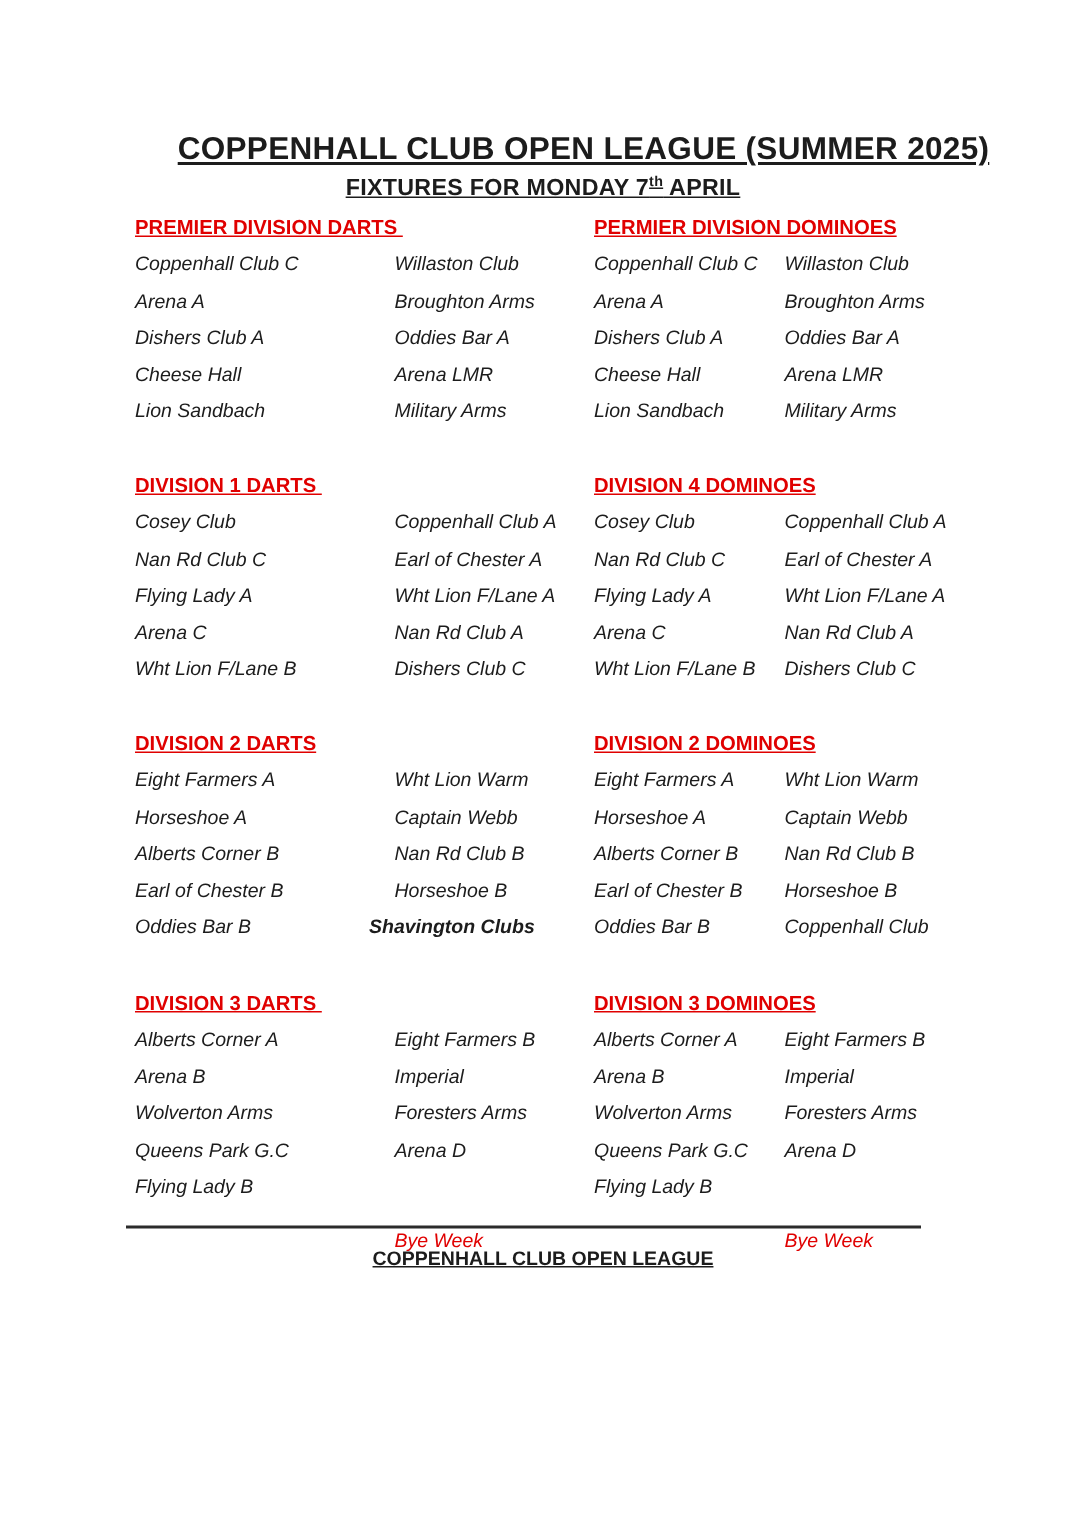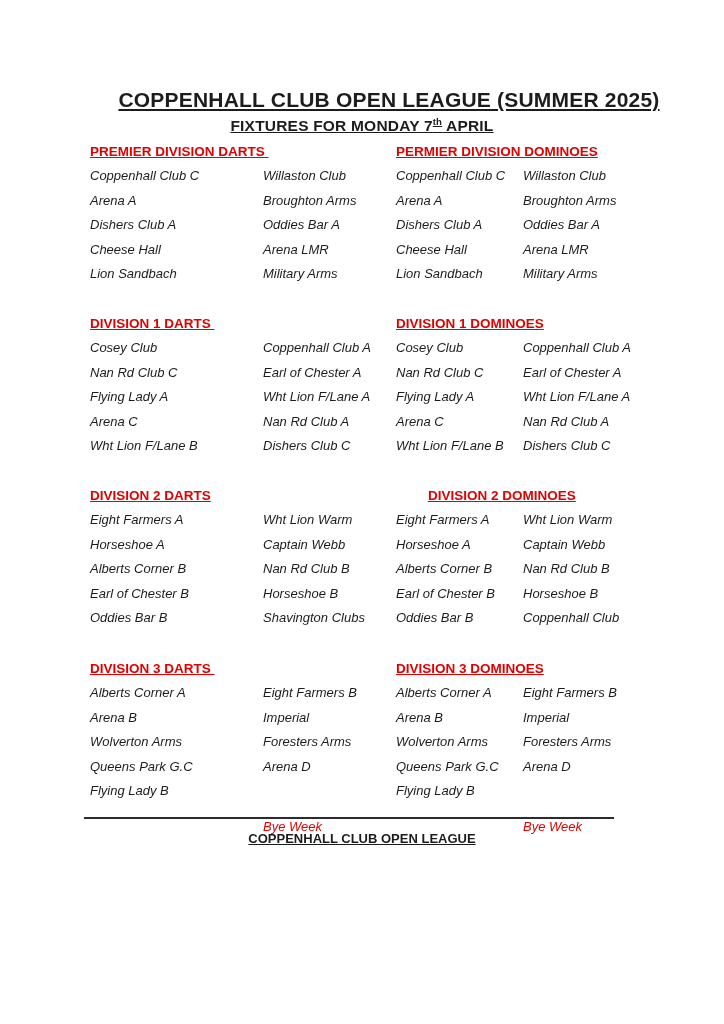--- a/index.html
+++ b/index.html
@@ -92,21 +92,21 @@
         <div class="team" style="left: 173px; top: 97.5px;">Arena LMR</div>
         <div class="team" style="left: 306px; top: 97.5px;">Cheese Hall</div>
         <div class="team" style="left: 433px; top: 97.5px;">Arena LMR</div>
         <div class="team" style="left: 0px; top: 122px;">Lion Sandbach</div>
         <div class="team" style="left: 173px; top: 122px;">Military Arms</div>
         <div class="team" style="left: 306px; top: 122px;">Lion Sandbach</div>
         <div class="team" style="left: 433px; top: 122px;">Military Arms</div>
       </div>
       <div class="section" style="top: 316px;">
         <div class="sec-header" style="left: 0px; top: 0px;">DIVISION 1 DARTS&nbsp;</div>
-        <div class="sec-header" style="left: 306px; top: 0px;">DIVISION 1 DOMINOES</div>
+        <div class="sec-header" style="left: 306px; top: 0px;">DIVISION 4 DOMINOES</div>
         <div class="team" style="left: 0px; top: 24px;">Cosey Club</div>
         <div class="team" style="left: 173px; top: 24px;">Coppenhall Club A</div>
         <div class="team" style="left: 306px; top: 24px;">Cosey Club</div>
         <div class="team" style="left: 433px; top: 24px;">Coppenhall Club A</div>
         <div class="team" style="left: 0px; top: 48.5px;">Nan Rd Club C</div>
         <div class="team" style="left: 173px; top: 48.5px;">Earl of Chester A</div>
         <div class="team" style="left: 306px; top: 48.5px;">Nan Rd Club C</div>
         <div class="team" style="left: 433px; top: 48.5px;">Earl of Chester A</div>
         <div class="team" style="left: 0px; top: 73px;">Flying Lady A</div>
         <div class="team" style="left: 173px; top: 73px;">Wht Lion F/Lane A</div>
@@ -116,39 +116,39 @@
         <div class="team" style="left: 173px; top: 97.5px;">Nan Rd Club A</div>
         <div class="team" style="left: 306px; top: 97.5px;">Arena C</div>
         <div class="team" style="left: 433px; top: 97.5px;">Nan Rd Club A</div>
         <div class="team" style="left: 0px; top: 122px;">Wht Lion F/Lane B</div>
         <div class="team" style="left: 173px; top: 122px;">Dishers Club C</div>
         <div class="team" style="left: 306px; top: 122px;">Wht Lion F/Lane B</div>
         <div class="team" style="left: 433px; top: 122px;">Dishers Club C</div>
       </div>
       <div class="section" style="top: 488px;">
         <div class="sec-header" style="left: 0px; top: 0px;">DIVISION 2 DARTS</div>
-        <div class="sec-header" style="left: 306px; top: 0px; margin-left: 32px;">DIVISION 2 DOMINOES</div>
+        <div class="sec-header" style="left: 306px; top: 0px;">DIVISION 2 DOMINOES</div>
         <div class="team" style="left: 0px; top: 24px;">Eight Farmers A</div>
         <div class="team" style="left: 173px; top: 24px;">Wht Lion Warm</div>
         <div class="team" style="left: 306px; top: 24px;">Eight Farmers A</div>
         <div class="team" style="left: 433px; top: 24px;">Wht Lion Warm</div>
         <div class="team" style="left: 0px; top: 48.5px;">Horseshoe A</div>
         <div class="team" style="left: 173px; top: 48.5px;">Captain Webb</div>
         <div class="team" style="left: 306px; top: 48.5px;">Horseshoe A</div>
         <div class="team" style="left: 433px; top: 48.5px;">Captain Webb</div>
         <div class="team" style="left: 0px; top: 73px;">Alberts Corner B</div>
         <div class="team" style="left: 173px; top: 73px;">Nan Rd Club B</div>
         <div class="team" style="left: 306px; top: 73px;">Alberts Corner B</div>
         <div class="team" style="left: 433px; top: 73px;">Nan Rd Club B</div>
         <div class="team" style="left: 0px; top: 97.5px;">Earl of Chester B</div>
         <div class="team" style="left: 173px; top: 97.5px;">Horseshoe B</div>
         <div class="team" style="left: 306px; top: 97.5px;">Earl of Chester B</div>
         <div class="team" style="left: 433px; top: 97.5px;">Horseshoe B</div>
         <div class="team" style="left: 0px; top: 122px;">Oddies Bar B</div>
-        <div class="team" style="left: 173px; top: 122px;">Shavington Clubs</div>
+        <div class="team" style="left: 156px; top: 122px; font-weight: bold;">Shavington Clubs</div>
         <div class="team" style="left: 306px; top: 122px;">Oddies Bar B</div>
         <div class="team" style="left: 433px; top: 122px;">Coppenhall Club</div>
       </div>
       <div class="section" style="top: 661px;">
         <div class="sec-header" style="left: 0px; top: 0px;">DIVISION 3 DARTS&nbsp;</div>
         <div class="sec-header" style="left: 306px; top: 0px;">DIVISION 3 DOMINOES</div>
         <div class="team" style="left: 0px; top: 24px;">Alberts Corner A</div>
         <div class="team" style="left: 173px; top: 24px;">Eight Farmers B</div>
         <div class="team" style="left: 306px; top: 24px;">Alberts Corner A</div>
         <div class="team" style="left: 433px; top: 24px;">Eight Farmers B</div>

